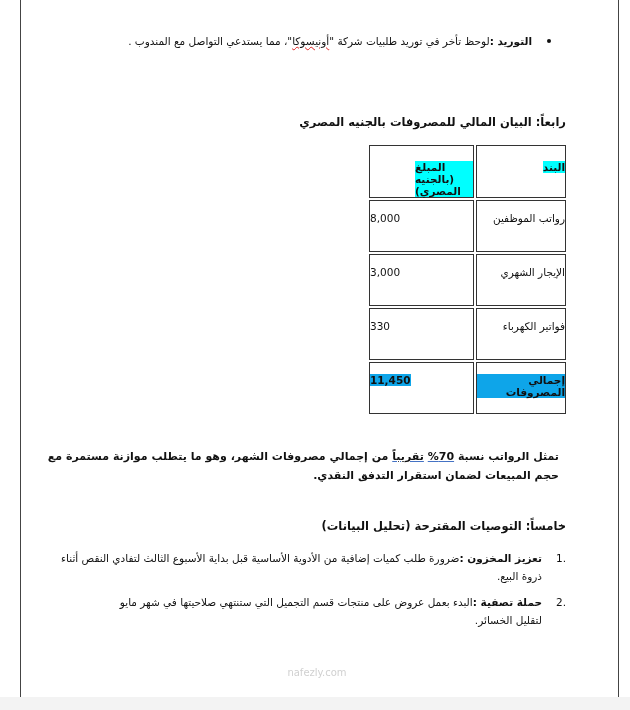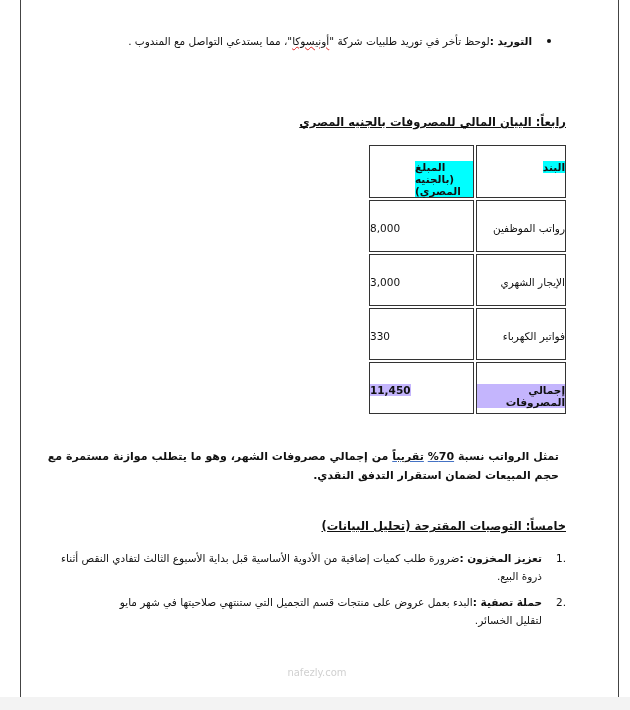--- a/index.html
+++ b/index.html
@@ -16,38 +16,38 @@
   .rtl { direction:rtl; text-align:right; }
 
   .bullets { position:absolute; right:82px; top:33px; width:420px; font-size:10.5px; line-height:16px; }
   .bullet-item { position:relative; padding-right:16px; margin-bottom:14px; white-space:nowrap; }
   .bullet-item .dot { position:absolute; right:-3px; top:6px; width:4px; height:4px; border-radius:50%; background:#111; }
   .bold { font-weight:bold; }
   .spell { text-decoration:underline wavy #d22; text-decoration-thickness:1px; }
 
   .section-title {
     position:absolute; right:64px; font-size:11.5px; font-weight:bold;
-    text-decoration:underline; white-space:nowrap;
+    white-space:nowrap;
   }
   .s4 { top:115px; }
   .s5 { top:519px; }
 
   table.fin {
     position:absolute; left:367px; top:143px; border-collapse:separate; border-spacing:2px;
     direction:rtl;
   }
   table.fin td {
     border:1.5px solid #333; height:50px; vertical-align:top; font-size:10.5px; padding:0;
   }
   td.c-item { width:88px; }
   td.c-amt { width:103px; }
-  td .txt { display:inline-block; margin-top:21px; }
+  td .txt { display:inline-block; margin-top:11px; }
   tr.head td .txt { margin-top:15px;margin-left:45px; }
   .hl-cyan { background:#00ffff; font-weight:bold; }
-  .hl-gray { background:#c4b5fd; font-weight:bold; }
+  .hl-gray { background:#0ea5e9; font-weight:bold; }
   td.c-amt { text-align:left; }
 
   .para {
     position:absolute; right:71px; top:447px; width:520px; font-size:11px; font-weight:bold; line-height:19px;
   }
   .pct { text-decoration:underline; text-decoration-color:#4472c4; }
 
   .recs { position:absolute; right:64px; top:549px; width:515px; font-size:10.5px; line-height:18px; }
   .rec-item { position:relative; padding-right:24px; margin-bottom:8px; }
   .rec-num { position:absolute; right:0; top:0; }

